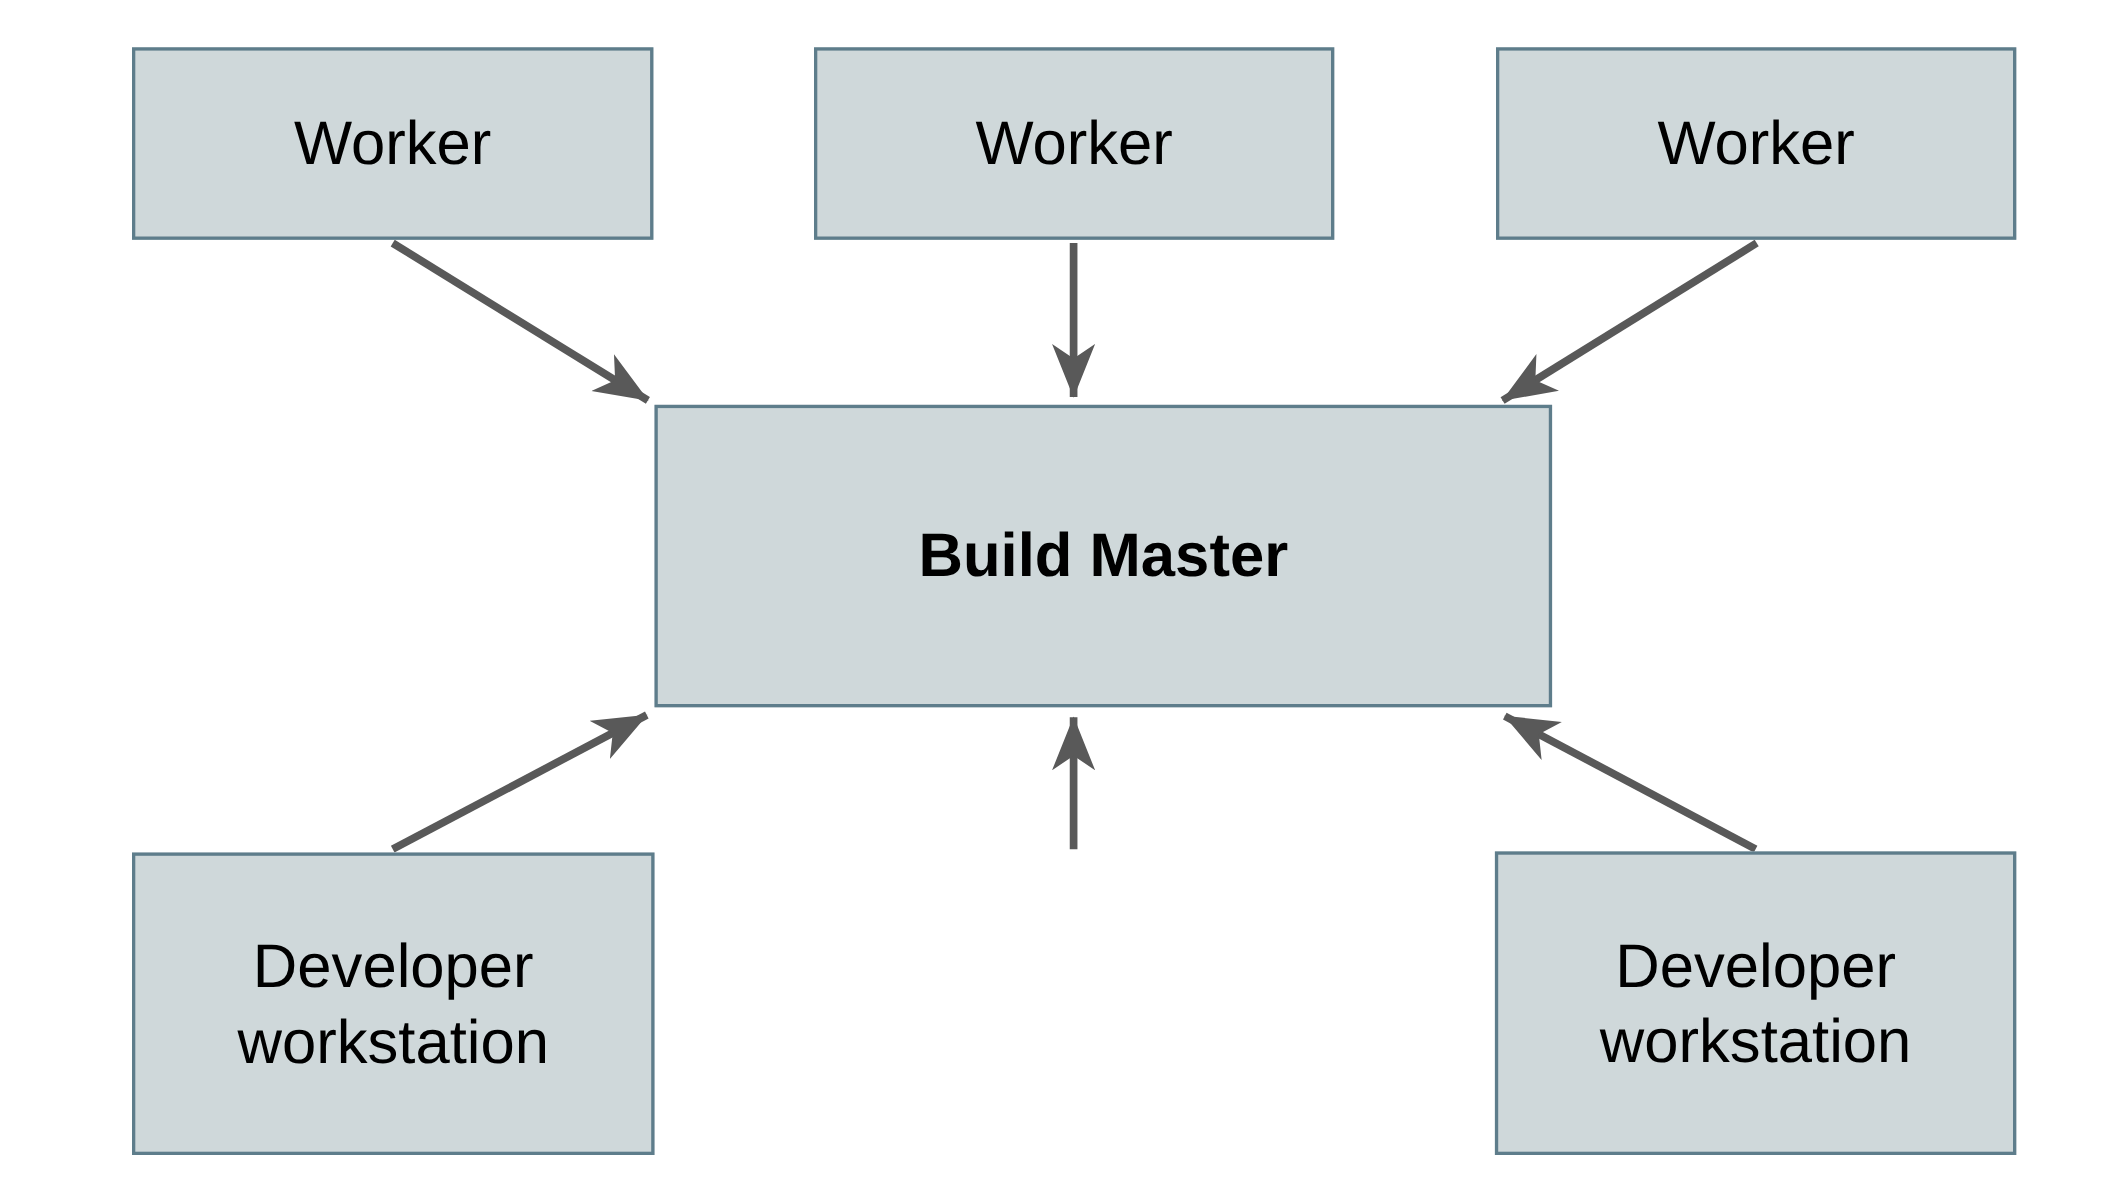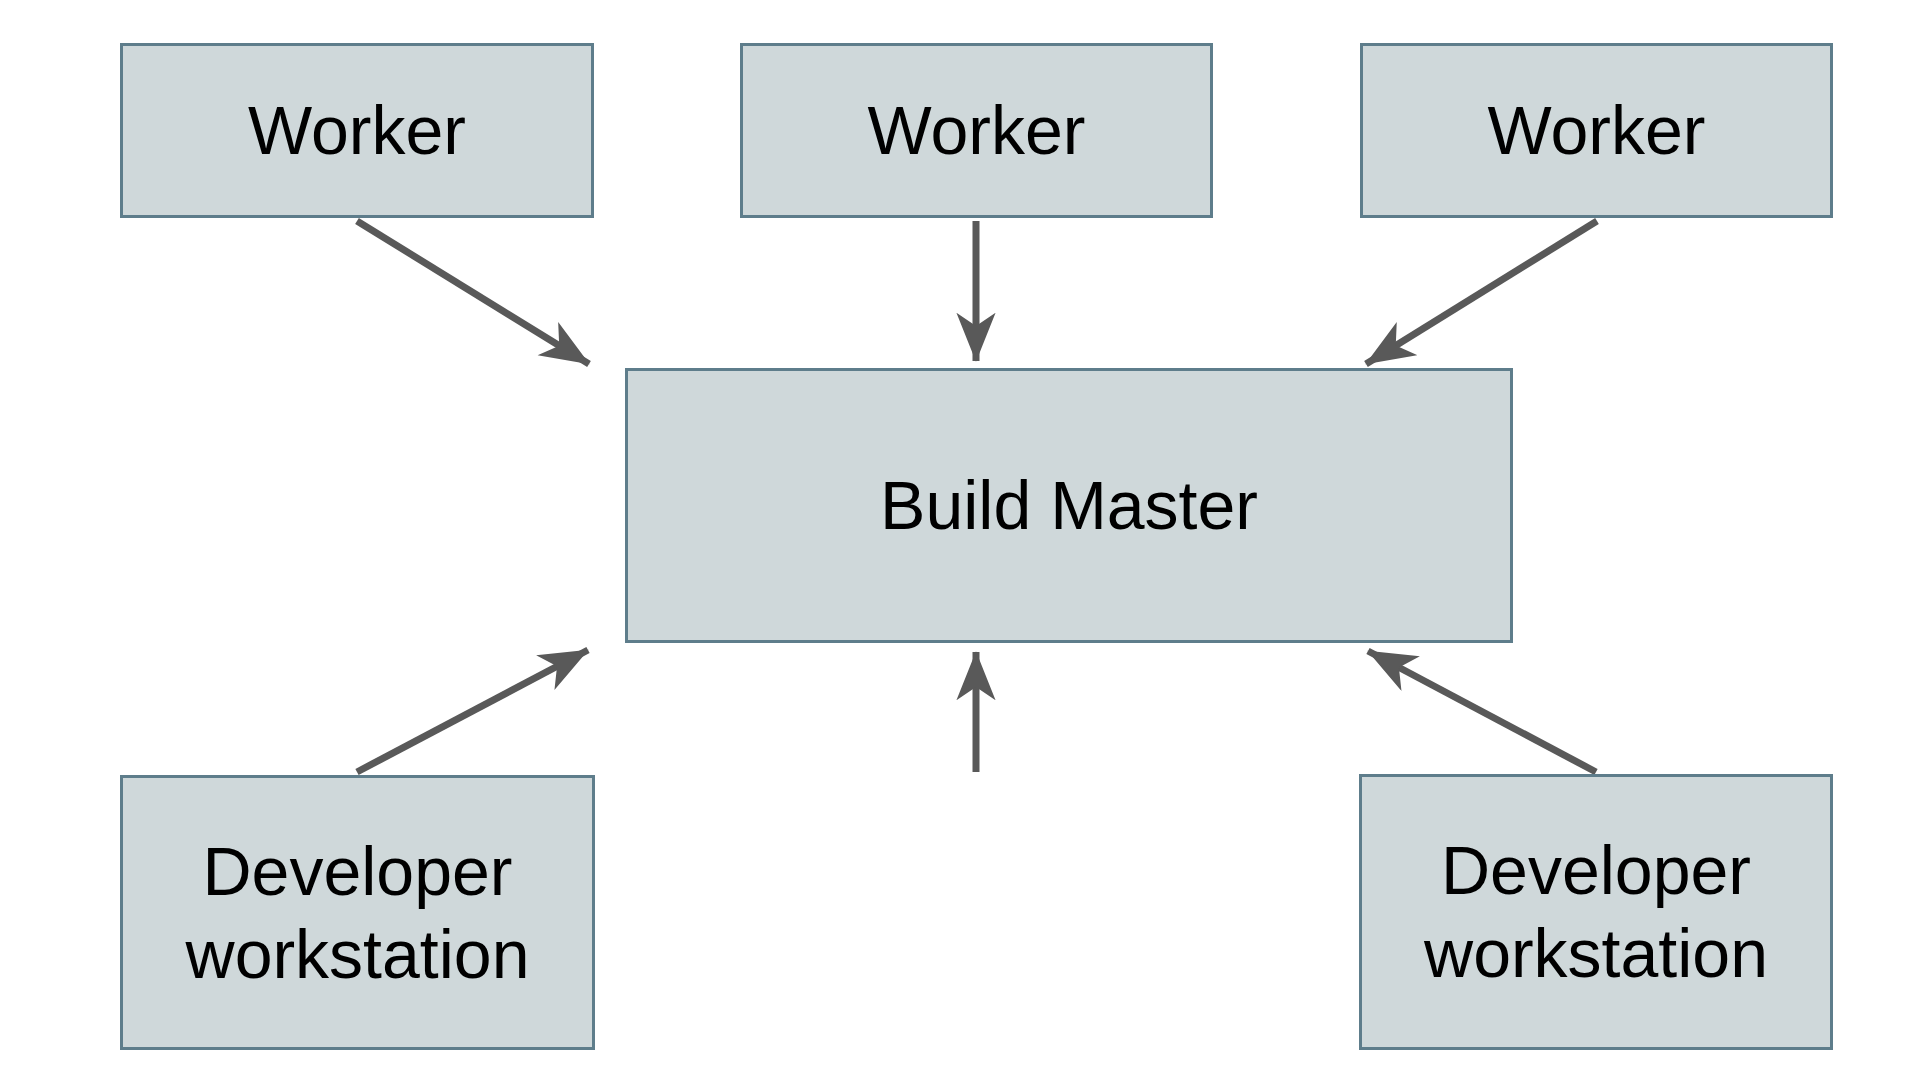--- a/index.html
+++ b/index.html
@@ -25,31 +25,31 @@
   .node {
     position: absolute;
     box-sizing: border-box;
     border: 3px solid #5e7d8b;
     background: #cfd8da;
     color: #000000;
     display: flex;
     align-items: center;
     justify-content: center;
     text-align: center;
-    font-size: 68px;
+    font-size: 56px;
     line-height: 1.22;
   }
 
   .node .label { display: block; padding: 0 10px; }
 
   
   #node-worker-1        { left: 120px;  top: 43px;  width: 474px; height: 175px; }
   #node-worker-2        { left: 740px;  top: 43px;  width: 473px; height: 175px; }
   #node-worker-3        { left: 1360px; top: 43px;  width: 473px; height: 175px; }
-  #node-build-master    { left: 625px;  top: 368px; width: 888px; height: 275px; }
+  #node-build-master    { left: 595px;  top: 368px; width: 816px; height: 275px; font-weight: bold; }
   #node-dev-left        { left: 120px;  top: 775px; width: 475px; height: 275px; }
   #node-ci-server       { left: 740px;  top: 776px; width: 472px; height: 272px; }
   #node-dev-right       { left: 1359px; top: 774px; width: 474px; height: 276px; }
 </style>
 </head>
 <body style="background: rgb(255, 255, 255);">
 
 <div class="canvas" style="background: rgb(255, 255, 255);">
 
   <svg class="arrows" viewBox="0 0 1910 1090" xmlns="http://www.w3.org/2000/svg">

